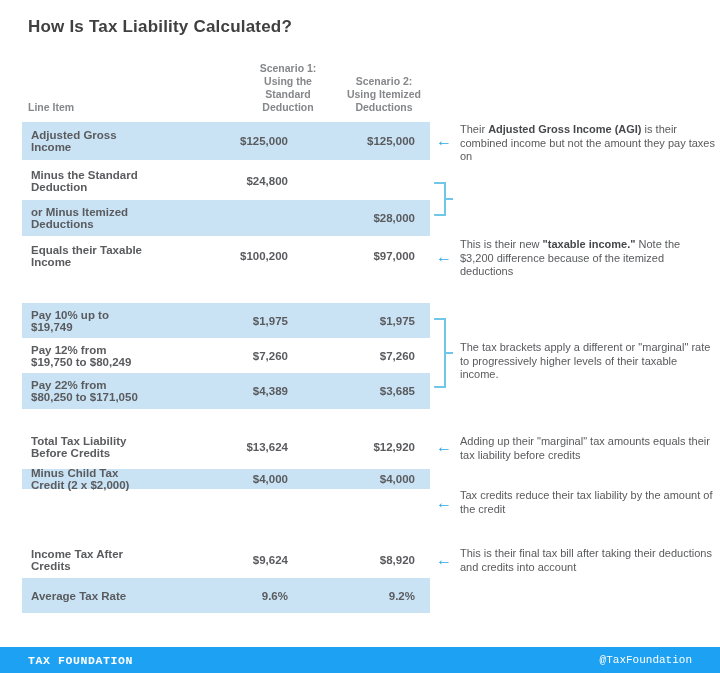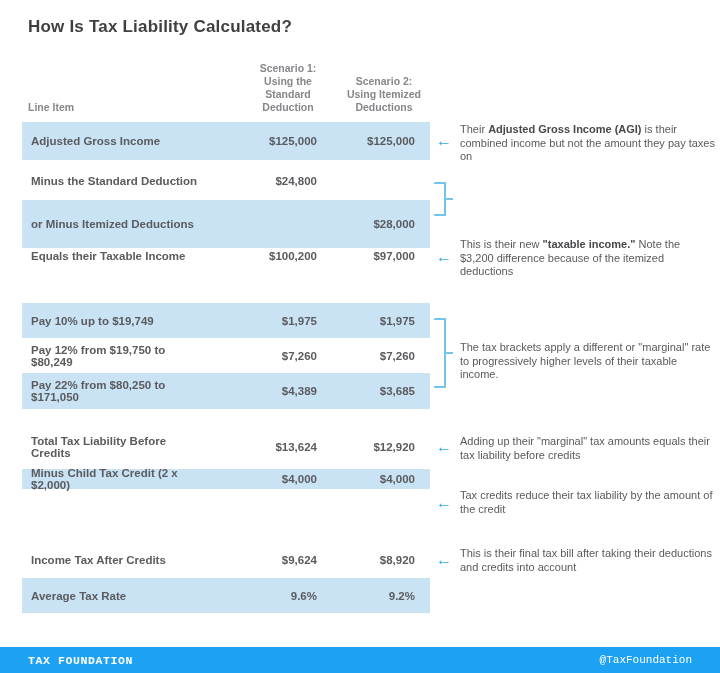--- a/index.html
+++ b/index.html
@@ -13,21 +13,21 @@
   }
   .col-header{
     position:absolute;font-size:10.5px;font-weight:bold;color:#85878A;
     line-height:13px;text-align:center;white-space:pre-line;
   }
   .hdr-line-item{left:28px;top:101px;text-align:left;}
   .hdr-s1{left:246px;top:62px;width:84px;}
   .hdr-s2{left:331px;top:75px;width:106px;}
   .row{
     position:absolute;left:22px;width:408px;display:flex;align-items:center;
-    font-size:11.5px;font-weight:bold;color:#5A5B5E;
+    font-size:11.5px;font-weight:bold;color:#5A5B5E;gap:29px;
   }
   .row.shaded{background:#C9E3F5;}
   .row .lbl{flex:1;padding-left:9px;}
   .row .v{width:112px;text-align:right;}
   .row .v2{width:98px;margin-right:15px;}
   .arrow{
     position:absolute;left:436px;width:22px;font-size:16px;font-weight:bold;
     color:#29A8E0;line-height:15px;text-align:left;
   }
   .bracket{
@@ -70,21 +70,21 @@
   <div class="row shaded" style="top:122px;height:38px">
     <span class="lbl">Adjusted Gross Income</span>
     <span class="v">$125,000</span>
     <span class="v v2">$125,000</span>
   </div>
   <div class="row" style="top:164px;height:34px">
     <span class="lbl">Minus the Standard Deduction</span>
     <span class="v">$24,800</span>
     <span class="v v2"></span>
   </div>
-  <div class="row shaded" style="top:200px;height:48px">
+  <div class="row shaded" style="top:200px;height:36px">
     <span class="lbl">or Minus Itemized Deductions</span>
     <span class="v"></span>
     <span class="v v2">$28,000</span>
   </div>
   <div class="row" style="top:238px;height:36px">
     <span class="lbl">Equals their Taxable Income</span>
     <span class="v">$100,200</span>
     <span class="v v2">$97,000</span>
   </div>
   <div class="row shaded" style="top:303px;height:35px">

